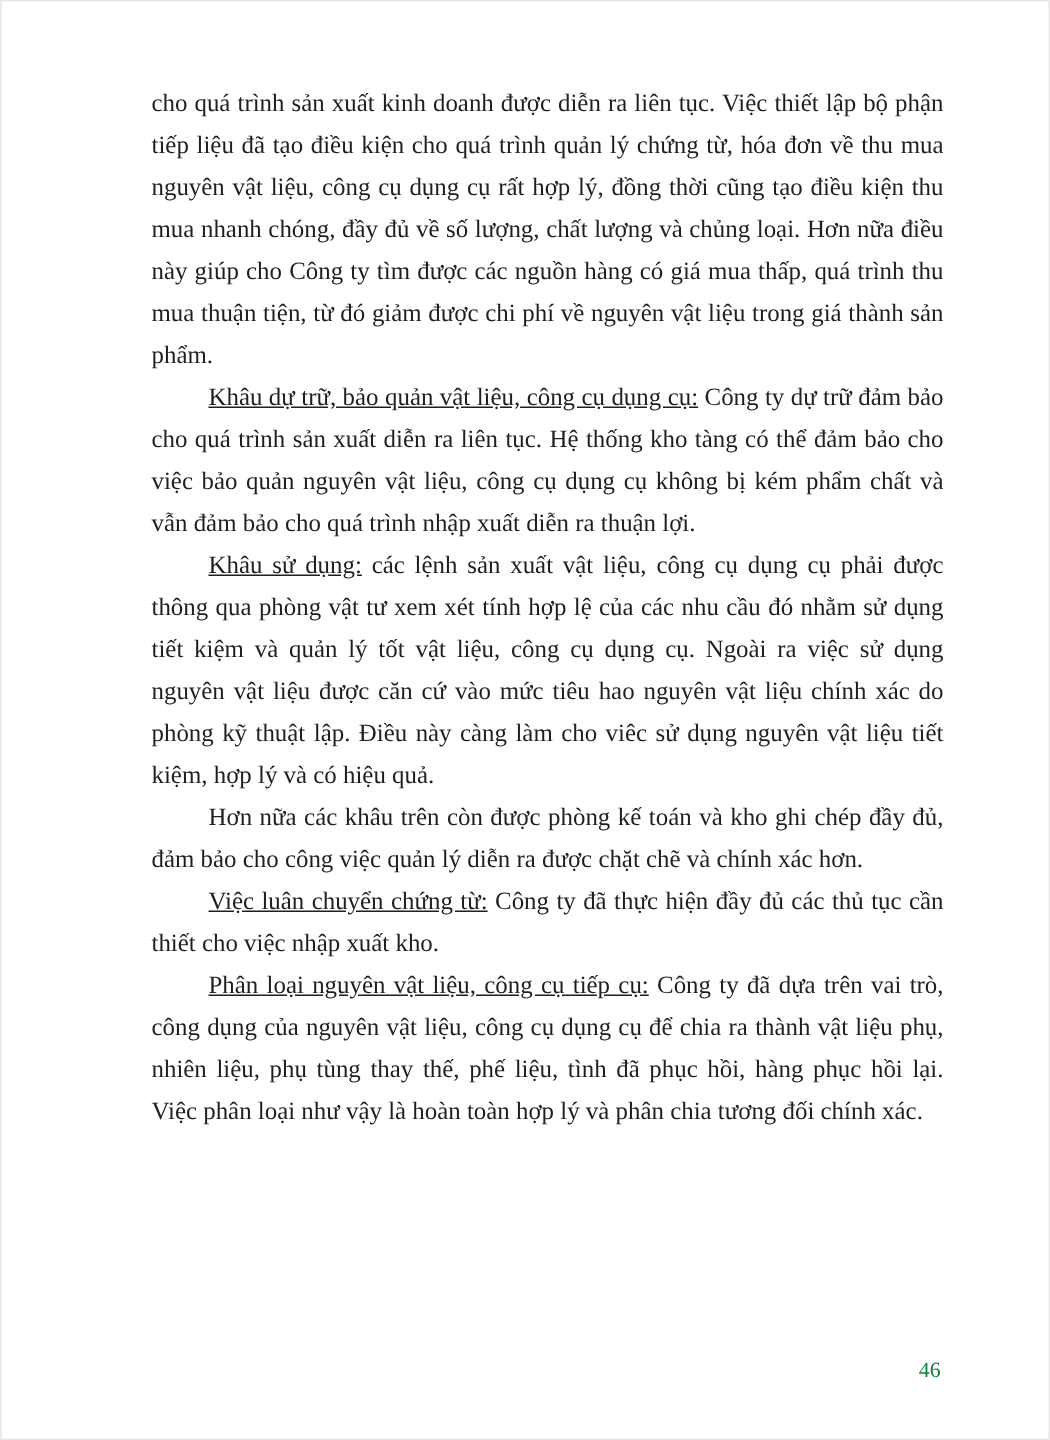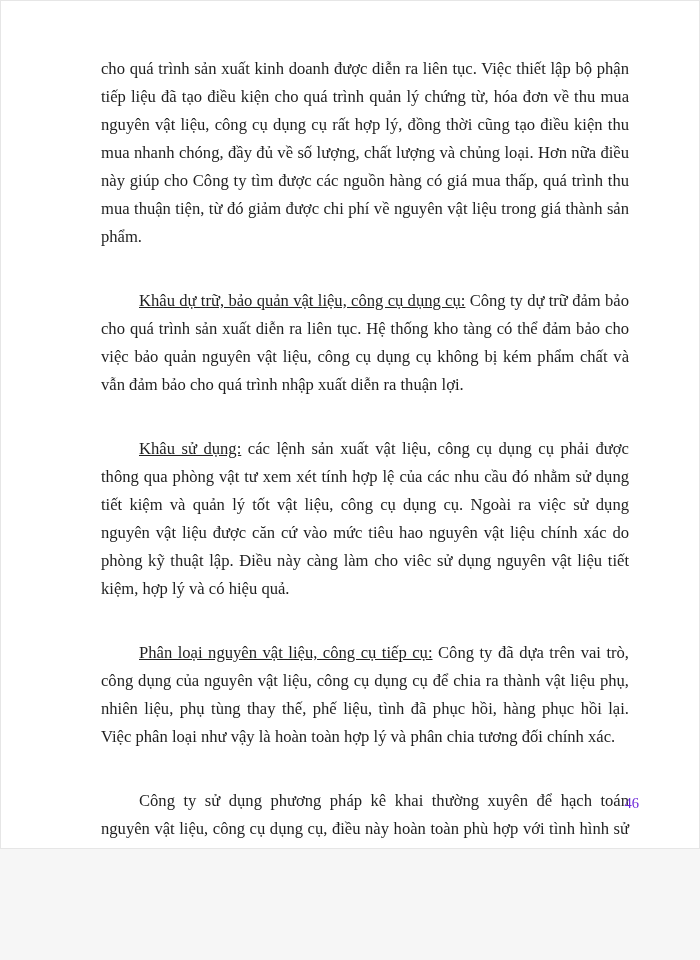--- a/index.html
+++ b/index.html
@@ -8,74 +8,74 @@
   }
   body {
     width: 700px;
     height: 960px;
     background: #f6f6f6;
     font-family: "Liberation Serif", "DejaVu Serif", serif;
   }
   .page {
     position: relative;
     width: 700px;
-    height: 849px;
+    height: 960px;
     box-sizing: border-box;
     background: #ffffff;
     border: 1px solid #e6e6e6;
     overflow: hidden;
   }
   .content {
     position: absolute;
     top: 54px;
     left: 100px;
     width: 528px;
     color: #1f1f1f;
     font-size: 16.6px;
     line-height: 28px;
     text-align: justify;
   }
   .para {
     margin: 0;
   }
   .para.indent {
     text-indent: 38px;
-    margin-top: 36px;
   }
   .lead {
     text-decoration: underline;
   }
   .heading {
     font-weight: bold;
     font-style: italic;
     text-indent: 36px;
   }
   .page-number {
     position: absolute;
-    right: 60px;
+    right: 72px;
     bottom: 36px;
     font-size: 14.5px;
-    color: #6d28d9;
+    color: #15803d;
   }
 </style>
 </head>
 <body>
 
 <div class="page">
   <div class="content">
 
     <p class="para"><span class="lead"></span><span>cho quá trình sản xuất kinh doanh được diễn ra liên tục. Việc thiết lập bộ phận tiếp liệu đã tạo điều kiện cho quá trình quản lý chứng từ, hóa đơn về thu mua nguyên vật liệu, công cụ dụng cụ rất hợp lý, đồng thời cũng tạo điều kiện thu mua nhanh chóng, đầy đủ về số lượng, chất lượng và chủng loại. Hơn nữa điều này giúp cho Công ty tìm được các nguồn hàng có giá mua thấp, quá trình thu mua thuận tiện, từ đó giảm được chi phí về nguyên vật liệu trong giá thành sản phẩm.</span></p>
 
     <p class="para indent"><span class="lead">Khâu dự trữ, bảo quản vật liệu, công cụ dụng cụ:</span><span> Công ty dự trữ đảm bảo cho quá trình sản xuất diễn ra liên tục. Hệ thống kho tàng có thể đảm bảo cho việc bảo quản nguyên vật liệu, công cụ dụng cụ không bị kém phẩm chất và vẫn đảm bảo cho quá trình nhập xuất diễn ra thuận lợi.</span></p>
 
     <p class="para indent"><span class="lead">Khâu sử dụng:</span><span> các lệnh sản xuất vật liệu, công cụ dụng cụ phải được thông qua phòng vật tư xem xét tính hợp lệ của các nhu cầu đó nhằm sử dụng tiết kiệm và quản lý tốt vật liệu, công cụ dụng cụ. Ngoài ra việc sử dụng nguyên vật liệu được căn cứ vào mức tiêu hao nguyên vật liệu chính xác do phòng kỹ thuật lập. Điều này càng làm cho viêc sử dụng nguyên vật liệu tiết kiệm, hợp lý và có hiệu quả.</span></p>
 
+    <p class="para indent"><span class="lead"></span><span>Hơn nữa các khâu trên còn được phòng kế toán và kho ghi chép đầy đủ, đảm bảo cho công việc quản lý diễn ra được chặt chẽ và chính xác hơn.</span></p>
 
+    <p class="para indent"><span class="lead">Việc luân chuyển chứng từ:</span><span> Công ty đã thực hiện đầy đủ các thủ tục cần thiết cho việc nhập xuất kho.</span></p>
 
     <p class="para indent"><span class="lead">Phân loại nguyên vật liệu, công cụ tiếp cụ:</span><span> Công ty đã dựa trên vai trò, công dụng của nguyên vật liệu, công cụ dụng cụ để chia ra thành vật liệu phụ, nhiên liệu, phụ tùng thay thế, phế liệu, tình đã phục hồi, hàng phục hồi lại. Việc phân loại như vậy là hoàn toàn hợp lý và phân chia tương đối chính xác.</span></p>
 
 
-    <p class="para indent"><span class="lead"></span><span>Công ty sử dụng phương pháp kê khai thường xuyên để hạch toán nguyên vật liệu, công cụ dụng cụ, điều này hoàn toàn phù hợp với tình hình sử dụng nguyên vật liệu, công cụ dụng cụ tại Công ty để đáp ứng yêu cầu theo dõi</span></p>
 
   </div>
 
   <div class="page-number">46</div>
 </div>
 
 </body></html>

